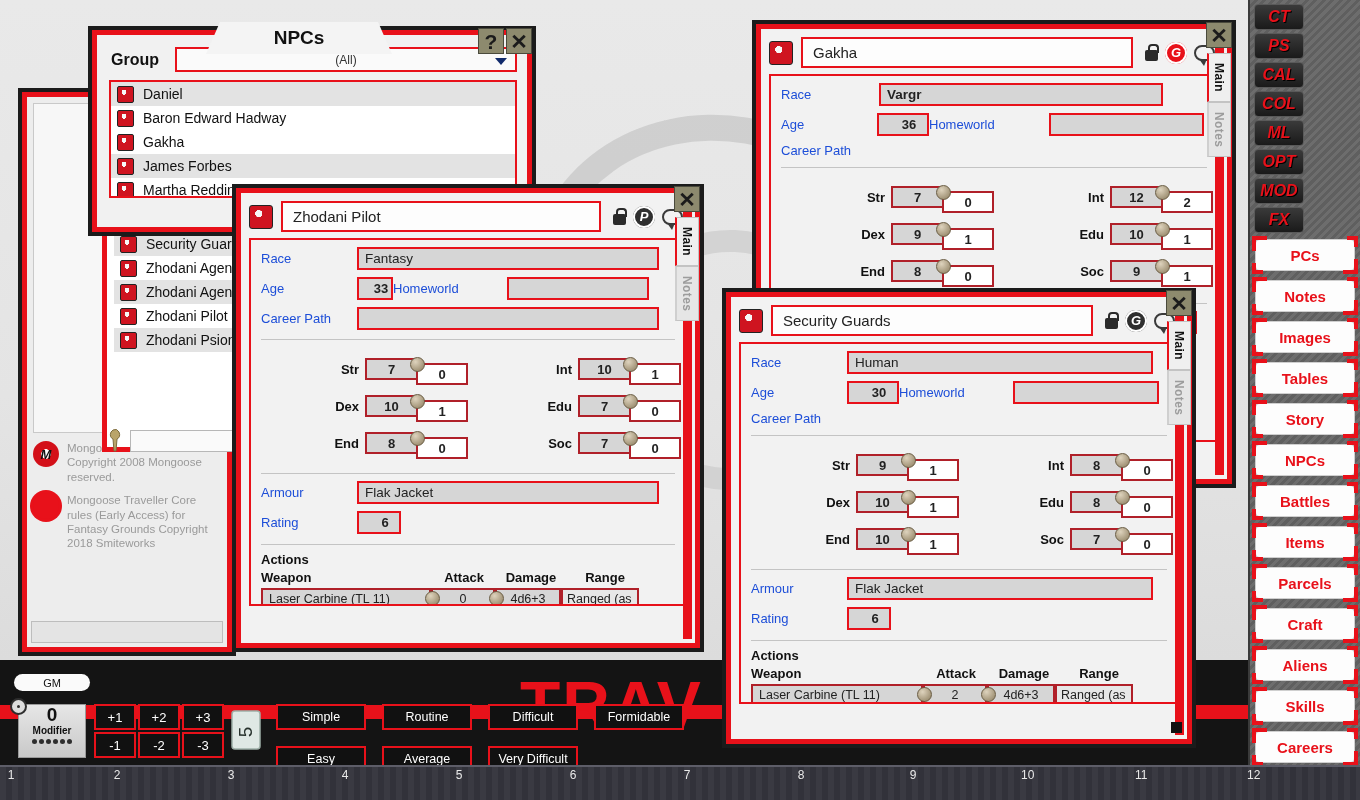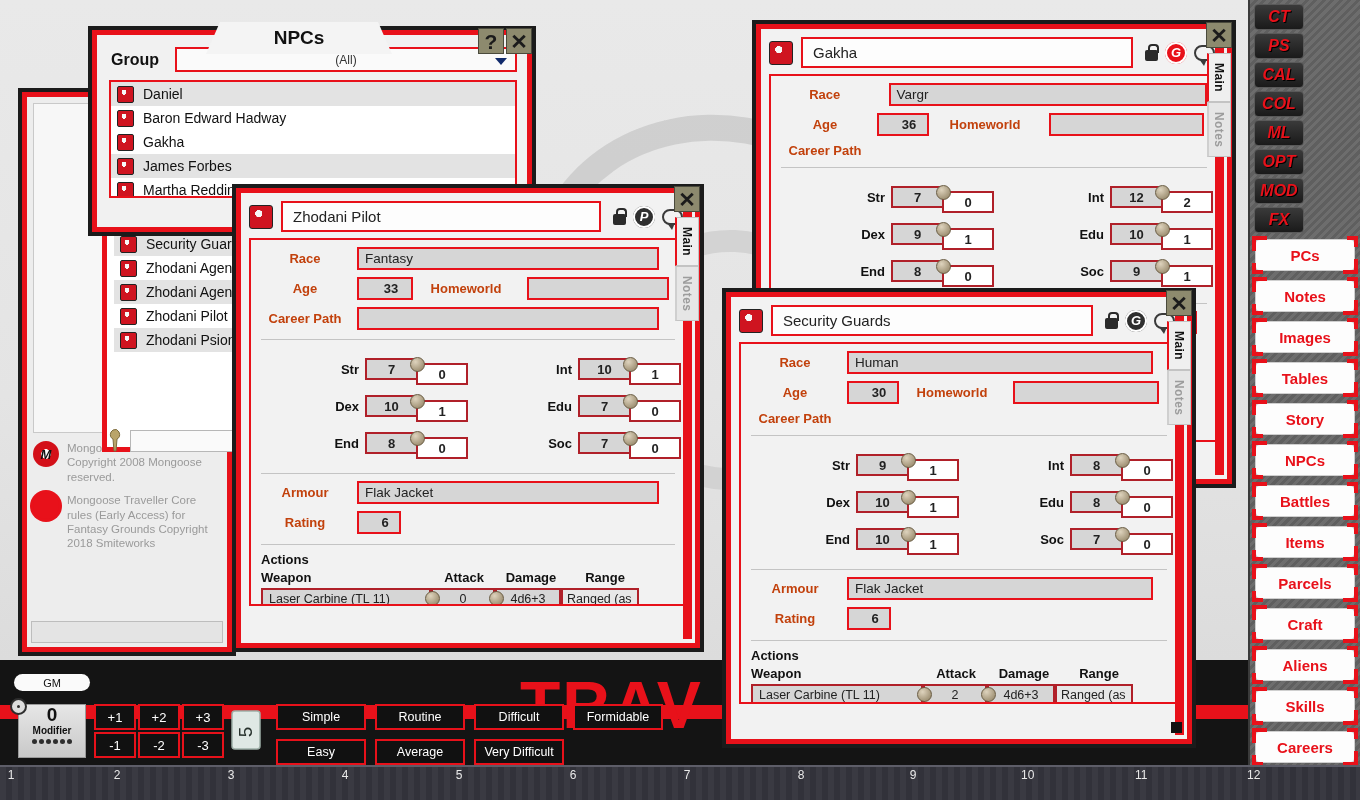--- a/index.html
+++ b/index.html
@@ -207,21 +207,21 @@
   .chat-ico::after {
     content: ""; position: absolute; left: 3px; bottom: -7px;
     border-left: 5px solid transparent; border-right: 3px solid transparent;
     border-top: 7px solid #3a3a3a;
   }
   .sheet-body {
     margin: 0 8px 6px 8px; border: 2px solid #e8111a; background: #f2f2f2;
     position: relative; overflow: hidden;
   }
   .frow { display: flex; align-items: center; margin: 7px 10px 0 10px; }
-  .flbl { font-size: 13px; font-weight: bold; color: #c2410c; text-align: center; }
+  .flbl { font-size: 13px; font-weight: normal; color: #1d4ed8; text-align: left; }
   .fval {
     background: #d6d6d6; border: 2px solid #e8111a; height: 23px;
     display: flex; align-items: center; padding-left: 6px;
     font-size: 13.5px; color: #222;
   }
   .fval.center { justify-content: center; padding-left: 12px; font-weight: bold; font-size: 13px; }
   .fval.empty { background: #d6d6d6; }
   .hr { height: 1px; background: #c4c4c4; margin: 9px 10px 0 10px; }
   .stat-grid { display: flex; margin: 8px 4px 0 4px; }
   .stat-col { flex: 1; }
@@ -295,21 +295,21 @@
   .target-ico::after { content:""; position:absolute; left:5px; top:5px; width:3px;height:3px;background:#2e2e2e;border-radius:50%; }
   .mod-btns { position: absolute; left: 94px; top: 44px; display: grid; grid-template-columns: repeat(3, 42px); grid-auto-rows: 26px; gap: 2px; }
   .mod-btn {
     background: #111; border: 2px solid #e8111a; color: #fff;
     display: flex; align-items: center; justify-content: center;
     font-size: 13px; cursor: pointer;
   }
   .die5 {
     position: absolute; left: 230px; top: 708px; width: 34px; height: 44px;
   }
-  .diff-btns { position: absolute; left: 276px; top: 44px; display: grid; grid-template-columns: repeat(4, 90px); grid-auto-rows: 26px; gap: 9px; }
+  .diff-btns { position: absolute; left: 276px; top: 44px; display: grid; grid-template-columns: repeat(4, 90px); grid-auto-rows: 26px; gap: 16px; }
   .diff-btn {
     background: #111; border: 2px solid #e8111a; color: #fff;
     display: flex; align-items: center; justify-content: center;
     font-size: 12.5px; cursor: pointer;
   }
   .diff-btn.blank { border: none; background: transparent; }
   
   #numbar {
     position: absolute; left: 0; top: 765px; width: 1360px; height: 35px;
     background: repeating-linear-gradient(90deg,#3a3a42 0 6px,#32323a 6px 12px);
@@ -431,21 +431,21 @@
         <div class="name-field">Gakha</div>
         <div class="hdr-icons">
           <i class="lock-ico"></i>
           <i class="gear-ico">G</i>
           <i class="chat-ico"></i>
         </div>
       </div>
       <div class="sheet-body" style="height:368px;">
         <div class="frow">
           <div class="flbl" style="width:88px;">Race</div>
-          <div class="fval" style="width:320px; margin-left:20px;">Vargr</div>
+          <div class="fval" style="width:284px; margin-left:10px;font-weight:bold;">Vargr</div>
         </div>
         <div class="frow">
           <div class="flbl" style="width:88px;">Age</div>
           <div class="fval center" style="width:52px; margin-left:8px;">36</div>
           <div class="flbl" style="width:112px;">Homeworld</div>
           <div class="fval empty" style="width:155px; margin-left:8px;"></div>
         </div>
         <div class="frow">
           <div class="flbl" style="width:88px;">Career Path</div>
         </div>
@@ -532,21 +532,21 @@
           <i class="chat-ico"></i>
         </div>
       </div>
       <div class="sheet-body" style="height:368px;">
         <div class="frow">
           <div class="flbl" style="width:88px;">Race</div>
           <div class="fval" style="width:302px; margin-left:8px;">Fantasy</div>
         </div>
         <div class="frow">
           <div class="flbl" style="width:88px;">Age</div>
-          <div class="fval center" style="width:56px; margin-left:8px;">33</div>
+          <div class="fval center" style="width:36px; margin-left:8px;">33</div>
           <div class="flbl" style="width:106px;">Homeworld</div>
           <div class="fval empty" style="width:142px; margin-left:8px;"></div>
         </div>
         <div class="frow">
           <div class="flbl" style="width:88px;">Career Path</div>
           <div class="fval empty" style="width:302px; margin-left:8px;"></div>
         </div>
         <div class="hr"></div>
         <div class="stat-grid">
           <div class="stat-col">

